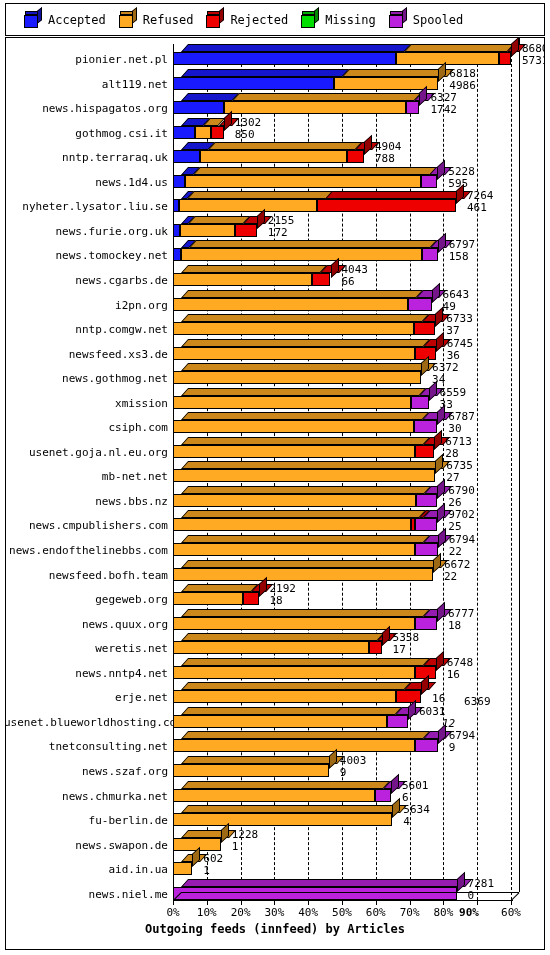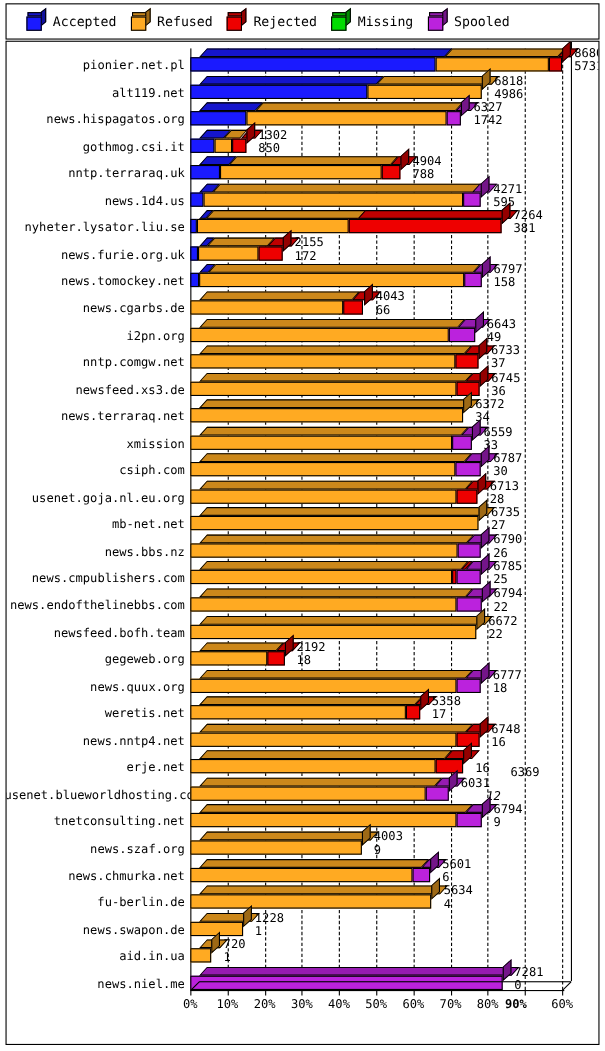--- a/index.html
+++ b/index.html
@@ -177,34 +177,34 @@
         </div>
         <div class="row" style="top: 0px;">
           <div class="ylab" style="top: 138.75px; right: 376px;">news.1d4.us</div>
           <div class="segtop" style="left: 175px; top: 128.75px; width: 11.8942px; height: 8px; background: rgb(21, 21, 204);"></div>
           <div class="seg" style="left: 167px; top: 136.75px; width: 11.8942px; background: rgb(26, 26, 255);"></div>
           <div class="segtop" style="left: 186.894px; top: 128.75px; width: 236.563px; height: 8px; background: rgb(204, 136, 27);"></div>
           <div class="seg" style="left: 178.894px; top: 136.75px; width: 236.563px; background: rgb(255, 170, 34);"></div>
           <div class="segtop" style="left: 423.457px; top: 128.75px; width: 15.859px; height: 8px; background: rgb(150, 27, 177);"></div>
           <div class="segside" style="left: 431.316px; top: 128.75px; background: rgb(116, 21, 137);"></div>
           <div class="seg" style="left: 415.457px; top: 136.75px; width: 15.859px; background: rgb(187, 34, 221);"></div>
-          <div class="vlabel" style="left: 442.316px; top: 127.75px;">4271</div>
+          <div class="vlabel" style="left: 442.316px; top: 127.75px;">5228</div>
           <div class="vlabel" style="left: 442.316px; top: 139.75px;">595</div>
         </div>
         <div class="row" style="top: 0px;">
           <div class="ylab" style="top: 163.3px; right: 376px;">nyheter.lysator.liu.se</div>
           <div class="segtop" style="left: 175px; top: 153.3px; width: 5.65812px; height: 8px; background: rgb(21, 21, 204);"></div>
           <div class="seg" style="left: 167px; top: 161.3px; width: 5.65812px; background: rgb(26, 26, 255);"></div>
           <div class="segtop" style="left: 180.658px; top: 153.3px; width: 138.624px; height: 8px; background: rgb(204, 136, 27);"></div>
           <div class="seg" style="left: 172.658px; top: 161.3px; width: 138.624px; background: rgb(255, 170, 34);"></div>
           <div class="segtop" style="left: 319.282px; top: 153.3px; width: 138.624px; height: 8px; background: rgb(190, 0, 0);"></div>
           <div class="segside" style="left: 449.906px; top: 153.3px; background: rgb(148, 0, 0);"></div>
           <div class="seg" style="left: 311.282px; top: 161.3px; width: 138.624px; background: rgb(238, 0, 0);"></div>
           <div class="vlabel" style="left: 460.906px; top: 152.3px;">7264</div>
-          <div class="vlabel" style="left: 460.906px; top: 164.3px;">381</div>
+          <div class="vlabel" style="left: 460.906px; top: 164.3px;">461</div>
         </div>
         <div class="row" style="top: 0px;">
           <div class="ylab" style="top: 187.85px; right: 376px;">news.furie.org.uk</div>
           <div class="segtop" style="left: 175px; top: 177.85px; width: 6.70592px; height: 8px; background: rgb(21, 21, 204);"></div>
           <div class="seg" style="left: 167px; top: 185.85px; width: 6.70592px; background: rgb(26, 26, 255);"></div>
           <div class="segtop" style="left: 181.706px; top: 177.85px; width: 55.3238px; height: 8px; background: rgb(204, 136, 27);"></div>
           <div class="seg" style="left: 173.706px; top: 185.85px; width: 55.3238px; background: rgb(255, 170, 34);"></div>
           <div class="segtop" style="left: 237.03px; top: 177.85px; width: 21.7942px; height: 8px; background: rgb(190, 0, 0);"></div>
           <div class="segside" style="left: 250.824px; top: 177.85px; background: rgb(148, 0, 0);"></div>
           <div class="seg" style="left: 229.03px; top: 185.85px; width: 21.7942px; background: rgb(238, 0, 0);"></div>
@@ -257,21 +257,21 @@
           <div class="ylab" style="top: 310.6px; right: 376px;">newsfeed.xs3.de</div>
           <div class="segtop" style="left: 175px; top: 300.6px; width: 241.616px; height: 8px; background: rgb(204, 136, 27);"></div>
           <div class="seg" style="left: 167px; top: 308.6px; width: 241.616px; background: rgb(255, 170, 34);"></div>
           <div class="segtop" style="left: 416.616px; top: 300.6px; width: 21.0101px; height: 8px; background: rgb(190, 0, 0);"></div>
           <div class="segside" style="left: 429.626px; top: 300.6px; background: rgb(148, 0, 0);"></div>
           <div class="seg" style="left: 408.616px; top: 308.6px; width: 21.0101px; background: rgb(238, 0, 0);"></div>
           <div class="vlabel" style="left: 440.626px; top: 299.6px;">6745</div>
           <div class="vlabel" style="left: 440.626px; top: 311.6px;">36</div>
         </div>
         <div class="row" style="top: 0px;">
-          <div class="ylab" style="top: 335.15px; right: 376px;">news.terraraq.net</div>
+          <div class="ylab" style="top: 335.15px; right: 376px;">news.gothmog.net</div>
           <div class="segtop" style="left: 175px; top: 325.15px; width: 248.092px; height: 8px; background: rgb(204, 136, 27);"></div>
           <div class="segside" style="left: 415.092px; top: 325.15px; background: rgb(158, 105, 21);"></div>
           <div class="seg" style="left: 167px; top: 333.15px; width: 248.092px; background: rgb(255, 170, 34);"></div>
           <div class="vlabel" style="left: 426.092px; top: 324.15px;">6372</div>
           <div class="vlabel" style="left: 426.092px; top: 336.15px;">34</div>
         </div>
         <div class="row" style="top: 0px;">
           <div class="ylab" style="top: 359.7px; right: 376px;">xmission</div>
           <div class="segtop" style="left: 175px; top: 349.7px; width: 237.641px; height: 8px; background: rgb(204, 136, 27);"></div>
           <div class="seg" style="left: 167px; top: 357.7px; width: 237.641px; background: rgb(255, 170, 34);"></div>
@@ -321,21 +321,21 @@
         </div>
         <div class="row" style="top: 0px;">
           <div class="ylab" style="top: 482.45px; right: 376px;">news.cmpublishers.com</div>
           <div class="segtop" style="left: 175px; top: 472.45px; width: 237.884px; height: 8px; background: rgb(204, 136, 27);"></div>
           <div class="seg" style="left: 167px; top: 480.45px; width: 237.884px; background: rgb(255, 170, 34);"></div>
           <div class="segtop" style="left: 412.884px; top: 472.45px; width: 3.96474px; height: 8px; background: rgb(190, 0, 0);"></div>
           <div class="seg" style="left: 404.884px; top: 480.45px; width: 3.96474px; background: rgb(238, 0, 0);"></div>
           <div class="segtop" style="left: 416.849px; top: 472.45px; width: 22.4669px; height: 8px; background: rgb(150, 27, 177);"></div>
           <div class="segside" style="left: 431.316px; top: 472.45px; background: rgb(116, 21, 137);"></div>
           <div class="seg" style="left: 408.849px; top: 480.45px; width: 22.4669px; background: rgb(187, 34, 221);"></div>
-          <div class="vlabel" style="left: 442.316px; top: 471.45px;">6785</div>
+          <div class="vlabel" style="left: 442.316px; top: 471.45px;">9702</div>
           <div class="vlabel" style="left: 442.316px; top: 483.45px;">25</div>
         </div>
         <div class="row" style="top: 0px;">
           <div class="ylab" style="top: 507px; right: 376px;">news.endofthelinebbs.com</div>
           <div class="segtop" style="left: 175px; top: 497px; width: 242.158px; height: 8px; background: rgb(204, 136, 27);"></div>
           <div class="seg" style="left: 167px; top: 505px; width: 242.158px; background: rgb(255, 170, 34);"></div>
           <div class="segtop" style="left: 417.158px; top: 497px; width: 22.4956px; height: 8px; background: rgb(150, 27, 177);"></div>
           <div class="segside" style="left: 431.654px; top: 497px; background: rgb(116, 21, 137);"></div>
           <div class="seg" style="left: 409.158px; top: 505px; width: 22.4956px; background: rgb(187, 34, 221);"></div>
           <div class="vlabel" style="left: 442.654px; top: 496px;">6794</div>
@@ -451,21 +451,21 @@
           <div class="segside" style="left: 214.658px; top: 791.6px; background: rgb(158, 105, 21);"></div>
           <div class="seg" style="left: 167px; top: 799.6px; width: 47.658px; background: rgb(255, 170, 34);"></div>
           <div class="vlabel" style="left: 225.658px; top: 790.6px;">1228</div>
           <div class="vlabel" style="left: 225.658px; top: 802.6px;">1</div>
         </div>
         <div class="row" style="top: 0px;">
           <div class="ylab" style="top: 826.15px; right: 376px;">aid.in.ua</div>
           <div class="segtop" style="left: 175px; top: 816.15px; width: 19.266px; height: 8px; background: rgb(204, 136, 27);"></div>
           <div class="segside" style="left: 186.266px; top: 816.15px; background: rgb(158, 105, 21);"></div>
           <div class="seg" style="left: 167px; top: 824.15px; width: 19.266px; background: rgb(255, 170, 34);"></div>
-          <div class="vlabel" style="left: 197.266px; top: 815.15px;">720</div>
+          <div class="vlabel" style="left: 197.266px; top: 815.15px;">602</div>
           <div class="vlabel" style="left: 197.266px; top: 827.15px;">1</div>
         </div>
         <div class="row" style="top: 0px;">
           <div class="ylab" style="top: 850.7px; right: 376px;">news.niel.me</div>
           <div class="segtop" style="left: 175px; top: 840.7px; width: 283.582px; height: 8px; background: rgb(150, 27, 177);"></div>
           <div class="segside" style="left: 450.582px; top: 840.7px; background: rgb(116, 21, 137);"></div>
           <div class="seg" style="left: 167px; top: 848.7px; width: 283.582px; background: rgb(187, 34, 221);"></div>
           <div class="vlabel" style="left: 461.582px; top: 839.7px;">7281</div>
           <div class="vlabel" style="left: 461.582px; top: 851.7px;">0</div>
         </div>
@@ -488,16 +488,17 @@
         <div class="tick" style="left: 369.8px; top: 861.7px;"></div>
         <div class="xtick-label" style="left: 347.8px; top: 868.7px; width: 44px;">60%</div>
         <div class="tick" style="left: 403.6px; top: 861.7px;"></div>
         <div class="xtick-label" style="left: 381.6px; top: 868.7px; width: 44px;">70%</div>
         <div class="tick" style="left: 437.4px; top: 861.7px;"></div>
         <div class="xtick-label" style="left: 415.4px; top: 868.7px; width: 44px;">80%</div>
         <div class="tick" style="left: 471.2px; top: 861.7px;"></div>
         <div class="xtick-label" style="left: 441px; top: 868.7px; width: 44px; font-weight: bold;">90%</div>
         <div class="tick" style="left: 505px; top: 861.7px;"></div>
         <div class="xtick-label" style="left: 483px; top: 868.7px; width: 44px;">60%</div>
+        <div id="xtitle" style="left: 0px; top: 883.7px; width: 538px;">Outgoing feeds (innfeed) by Articles</div>
       </div>
   </div>
 
 </div>
 
 </body></html>

